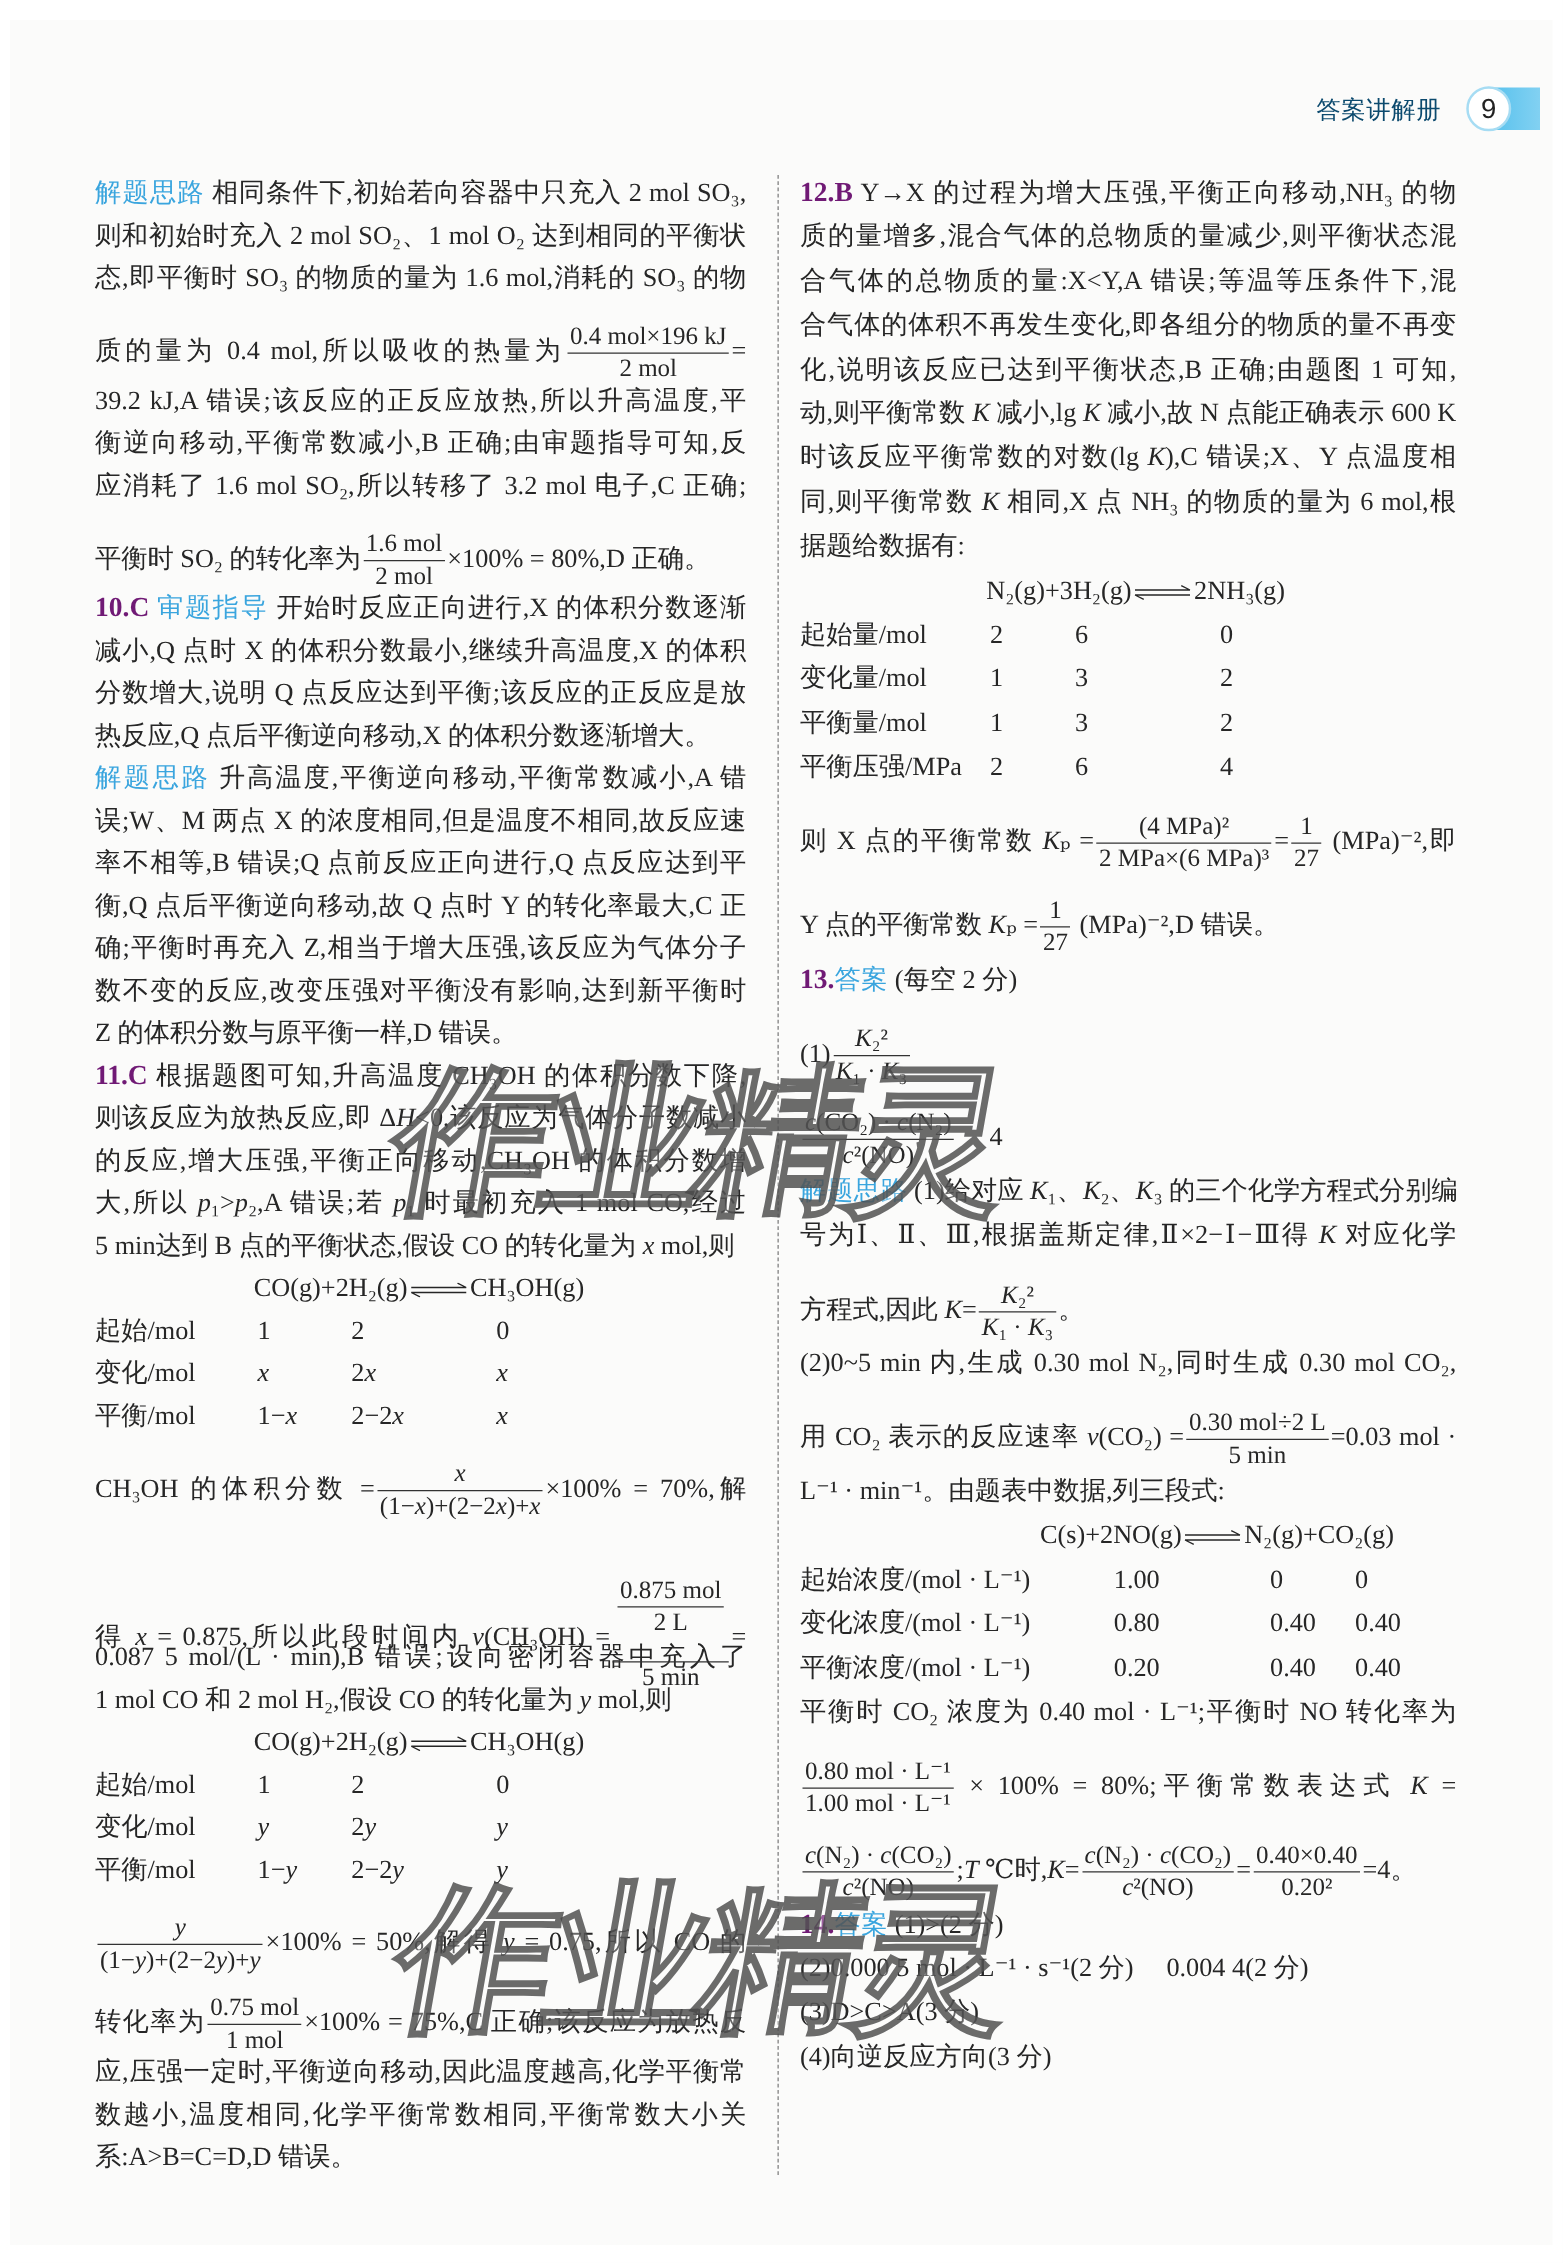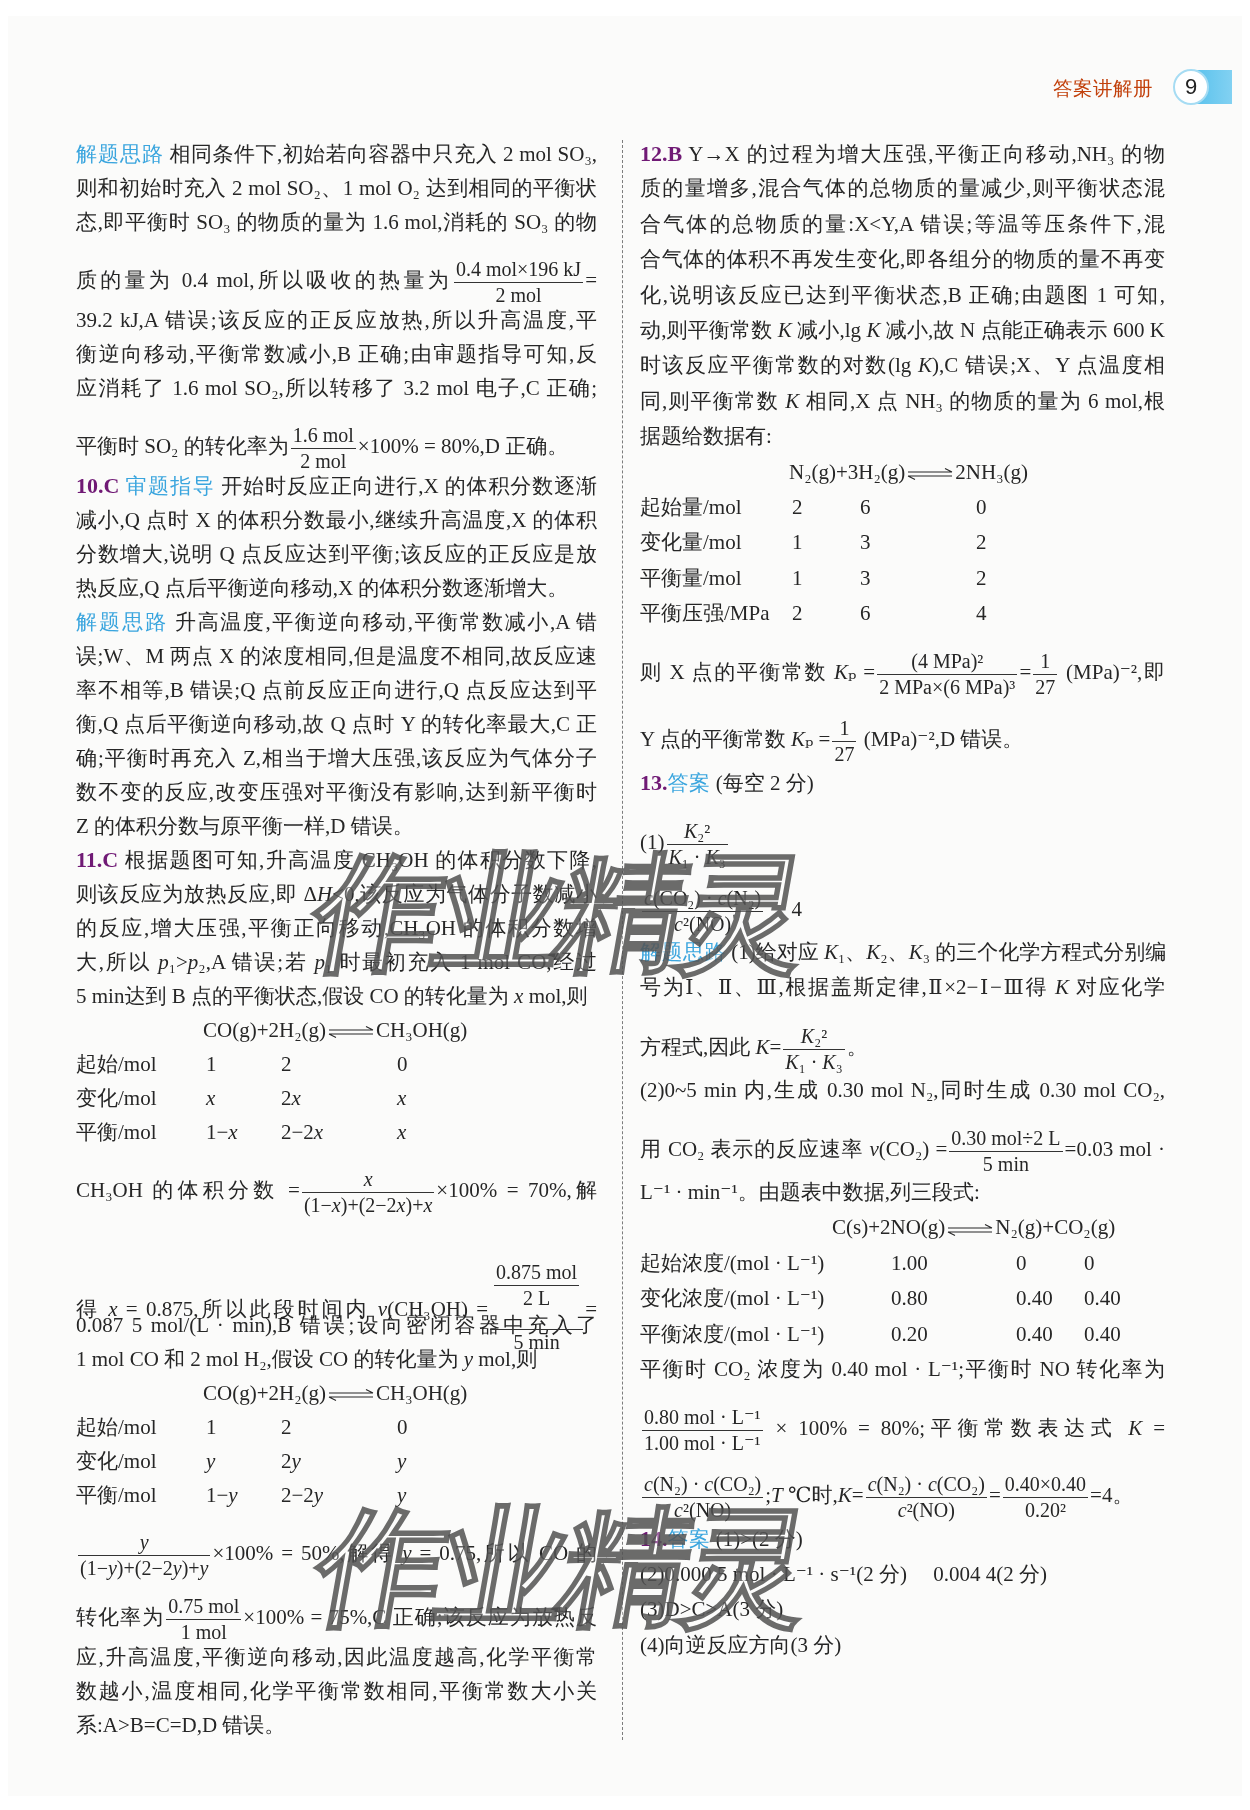--- a/index.html
+++ b/index.html
@@ -1,19 +1,19 @@
 <!DOCTYPE html>
 <html><head>
 <meta charset="utf-8">
 <style>
 *{box-sizing:border-box;margin:0;padding:0}
 html,body{width:1250px;height:1810px;background:#ffffff;overflow:hidden}
 body{position:relative;font-family:"Liberation Serif","DejaVu Serif",serif;color:#262626}
 .page-bg{position:absolute;left:8px;top:16px;width:1234px;height:1780px;background:#fbfbfa}
-.hdr-title{position:absolute;left:1053px;top:77px;font-family:Liberation Serif, serif;font-size:19.5px;line-height:24px;color:#c2410c;letter-spacing:0.5px}
+.hdr-title{position:absolute;left:1053px;top:77px;font-family:Liberation Mono, monospace;font-size:19.5px;line-height:24px;color:#0c4a6e;letter-spacing:0.5px}
 .hdr-tab{position:absolute;left:1190px;top:70px;width:42px;height:34px;background:linear-gradient(90deg,#55c0ec,#82d1f2)}
 .hdr-badge{position:absolute;left:1173px;top:69px;width:36px;height:36px;border-radius:50%;background:#fff;border:2px solid #a6dcf3;text-align:center;line-height:32px;font-family:"Liberation Sans","DejaVu Sans",sans-serif;font-size:22px;color:#222}
 .divider{position:absolute;left:622px;top:140px;height:1600px;border-left:1.3px dashed #7c7c7c}
 .col{position:absolute;font-size:21px}
 .col.left{left:76px;top:137px;width:521px;--lh:34px;--fh:64px}
 .col.right{left:640px;top:136px;width:525px;--lh:35.4px;--fh:67px}
 .ln{height:var(--lh);line-height:var(--lh);white-space:nowrap;text-align:left;text-align-last:auto}
 .ln.j{text-align:justify;text-align-last:justify}
 .ln.fl{height:var(--fh);line-height:var(--fh)}
 .ln.fl2{height:95px;line-height:66px;padding-top:24px}
@@ -136,21 +136,21 @@
       <div class="ln">
         <span class="tl">平衡/mol</span>
         <span class="tc c1"><span class="t">1−</span><i class="var">y</i></span>
         <span class="tc c2"><span class="t">2−2</span><i class="var">y</i></span>
         <span class="tc c3"><i class="var">y</i></span>
       </div>
     </div>
     <div class="para">
       <div class="ln fl j"><span class="frac"><span class="num"><i class="var">y</i></span><span class="den"><span class="t">(1−</span><i class="var">y</i><span class="t">)+(2−2</span><i class="var">y</i><span class="t">)+</span><i class="var">y</i></span></span><span class="t">×100% = 50%,解得 </span><i class="var">y</i><span class="t"> = 0.75,所以 CO 的</span></div>
       <div class="ln fl j"><span class="t">转化率为</span><span class="frac"><span class="num"><span class="t">0.75 mol</span></span><span class="den"><span class="t">1 mol</span></span></span><span class="t">×100% = 75%,C 正确;该反应为放热反</span></div>
-      <div class="ln j"><span class="t">应,升高温度,平衡逆向移动,因此温度越高,化学平衡常</span></div>
+      <div class="ln j"><span class="t">应,压强一定时,平衡逆向移动,因此温度越高,化学平衡常</span></div>
       <div class="ln j"><span class="t">数越小,温度相同,化学平衡常数相同,平衡常数大小关</span></div>
       <div class="ln"><span class="t">系:A&gt;B=C=D,D 错误。</span></div>
     </div>
   </div>
 <div class="divider"></div>
 <div class="col right">
     <div class="para">
       <div class="ln j"><span class="qnum">12.B</span><span class="t"> Y→X 的过程为增大压强,平衡正向移动,NH₃ 的物</span></div>
       <div class="ln j"><span class="t">质的量增多,混合气体的总物质的量减少,则平衡状态混</span></div>
       <div class="ln j"><span class="t">合气体的总物质的量:X&lt;Y,A 错误;等温等压条件下,混</span></div>

